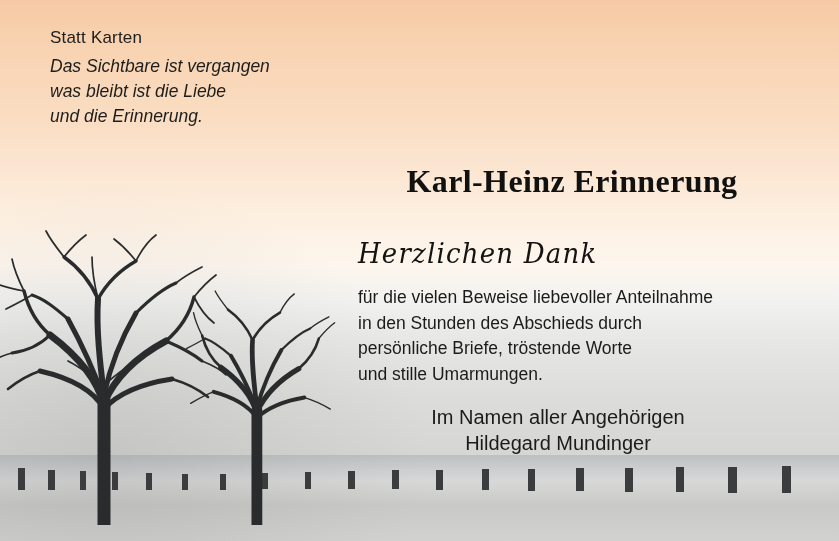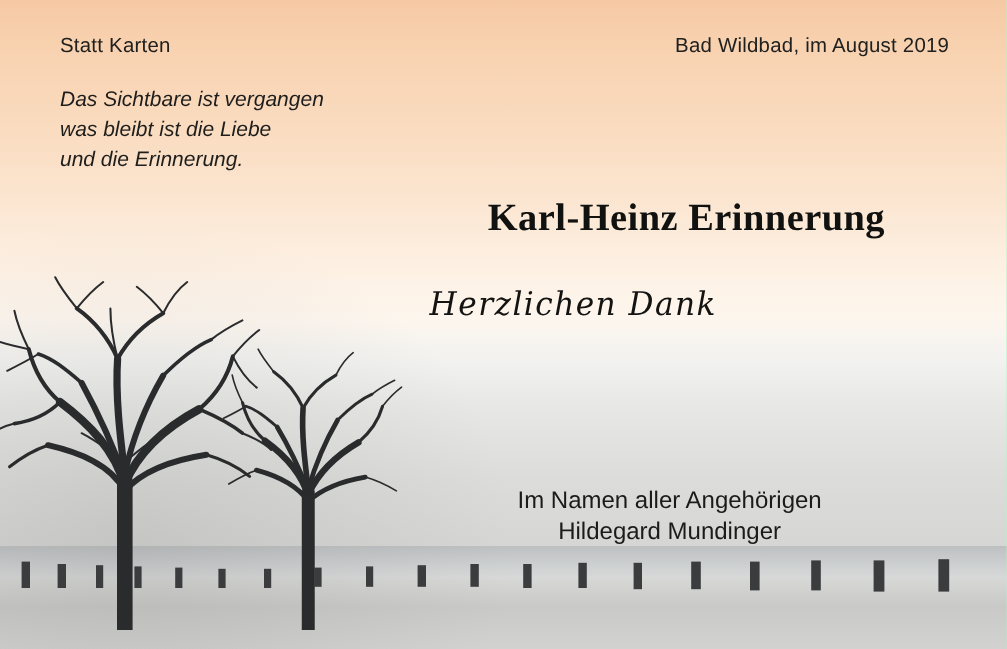--- a/index.html
+++ b/index.html
@@ -9,21 +9,21 @@
   }
   body {
     font-family: "Liberation Sans", sans-serif;
   }
 
   #card {
     position: relative;
     width: 839px;
     height: 541px;
     overflow: hidden;
-    background: #86efac;
+    background: #fef9c3;
     box-sizing: border-box;
   }
 
   
   .bg-sky {
     position: absolute;
     left: 0; top: 0;
     width: 100%;
     height: 100%;
     background: linear-gradient(to bottom,
@@ -110,21 +110,21 @@
     top: 28px;
     font-size: 17px;
     color: #20201f;
     letter-spacing: .2px;
     text-align: right;
   }
 
   .t-verse {
     position: absolute;
     left: 50px;
-    top: 70px;
+    top: 54px;
     font-style: italic;
     font-size: 17.5px;
     line-height: 25px;
     color: #1d1d1c;
     white-space: pre-line;
   }
 
   .t-name {
     position: absolute;
     left: 352px;
@@ -274,23 +274,26 @@
           <path d="M32 116 C 22 122, 14 126, 6 130"></path>
           <path d="M44 190 C 32 194, 22 200, 12 206"></path>
           <path d="M170 198 C 184 202, 196 208, 206 214"></path>
         </g>
       </g>
     </g>
   </svg>
 
   <div class="content">
     <div class="t-statt">Statt Karten</div>
-    <div class="t-place">Bad Wildbad, im August 2019</div>
     <div class="t-verse">Das Sichtbare ist vergangen
 was bleibt ist die Liebe
 und die Erinnerung.</div>
     <div class="t-name">Karl-Heinz Erinnerung</div>
     <div class="t-thanks">Herzlichen Dank</div>
+    <div class="t-body">für die vielen Beweise liebevoller Anteilnahme
+in den Stunden des Abschieds durch
+persönliche Briefe, tröstende Worte
+und stille Umarmungen.</div>
     <div class="t-signature">Im Namen aller Angehörigen
 Hildegard Mundinger</div>
   </div>
 
 </div>
 
 </body></html>

